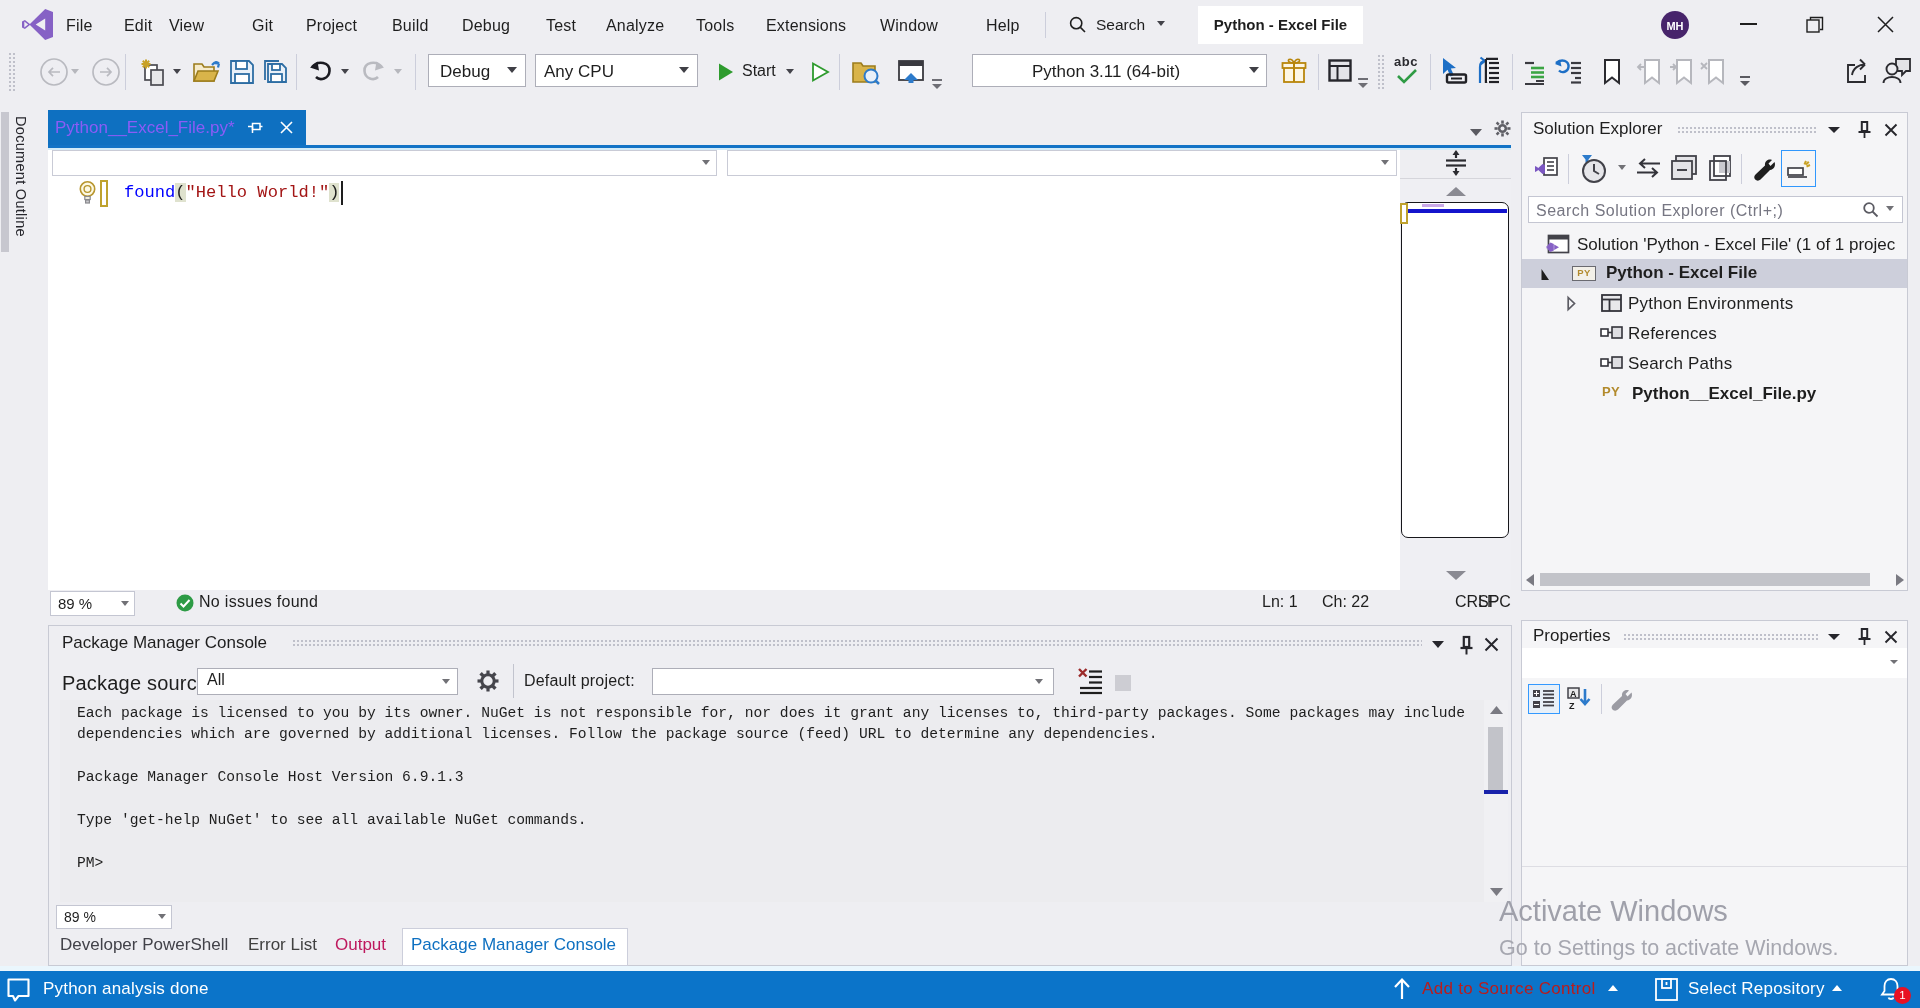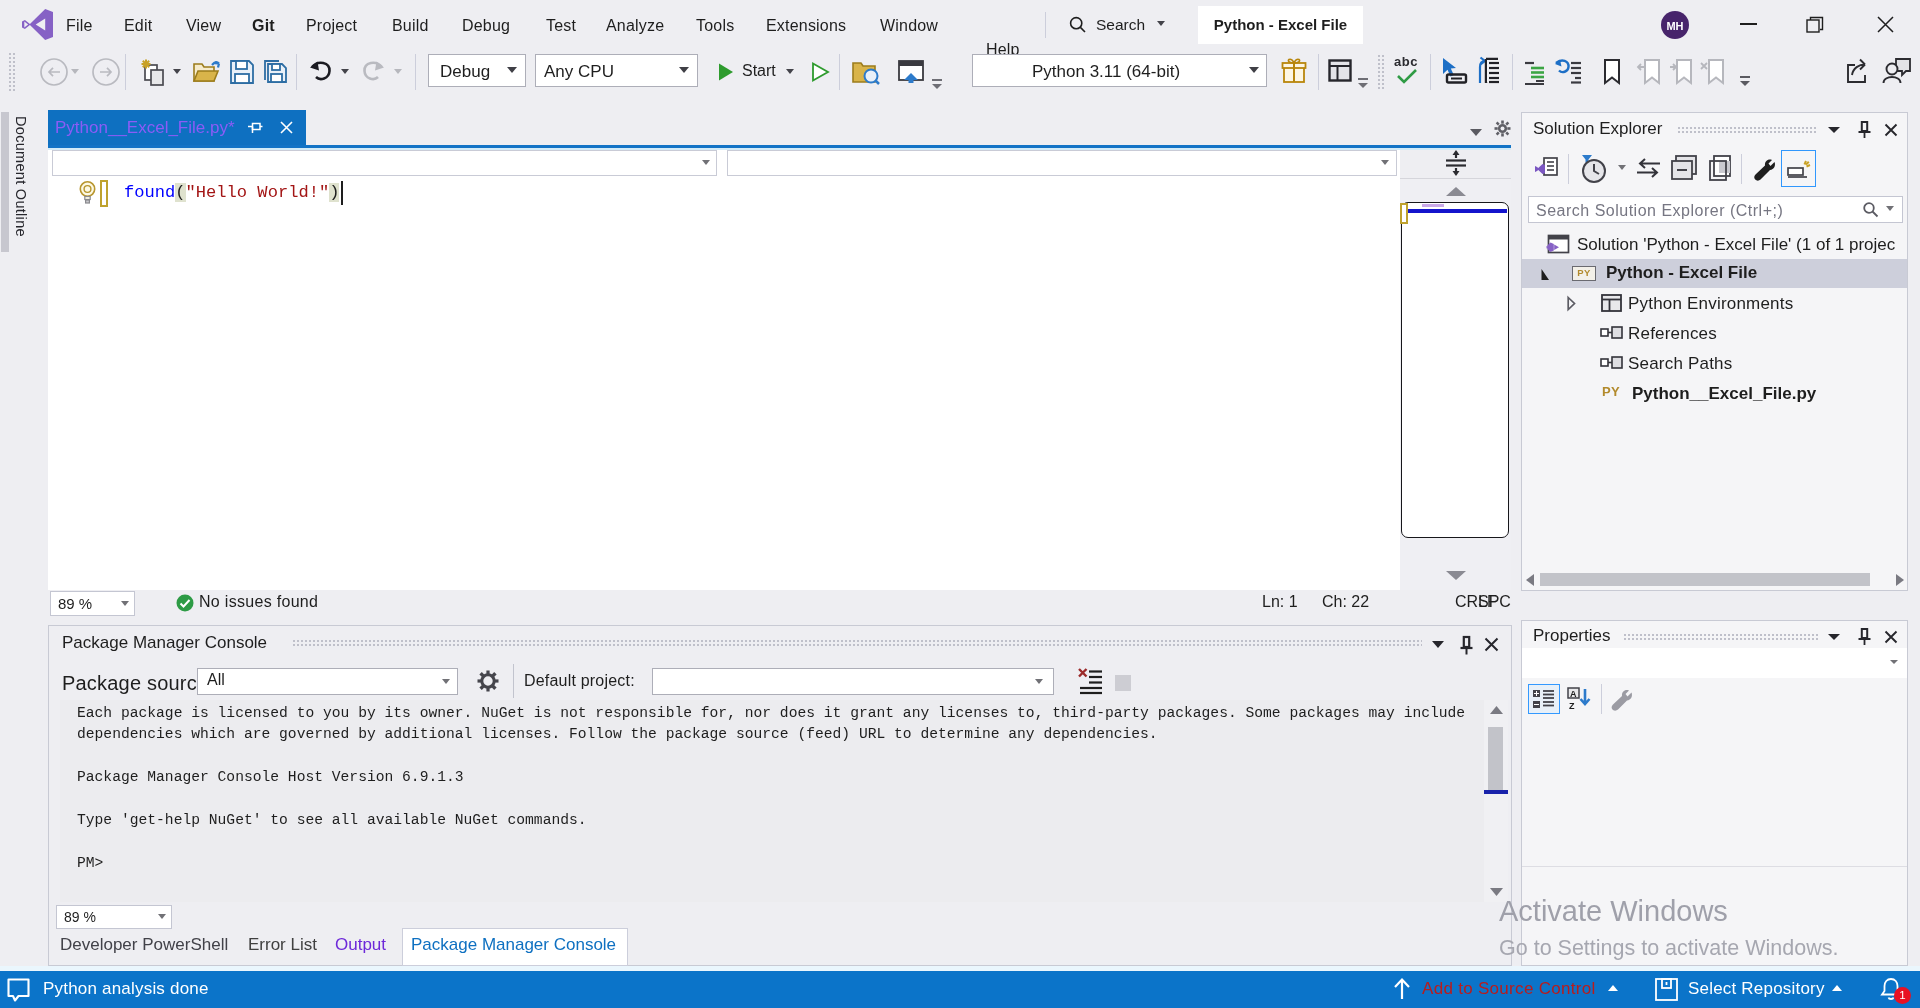--- a/index.html
+++ b/index.html
@@ -16,31 +16,31 @@
 </style></head>
 <body>
 
 <div class="abs" style="left:0;top:0;width:1920px;height:48px;background:#EEEEF2;"></div>
 <svg style="left:22px;top:9px" width="31" height="31" viewBox="0 0 64 64">
   <path fill="#8661C5" fill-rule="evenodd" d="M47.9 0 L64 6.3 V57.7 L47.8 64 L16.4 33.2 L6 41.3 L0 38.3 V25.7 L6 22.7 L16.4 30.8 Z M12.6 32 L4.8 25.9 V38.1 Z M47.9 44.4 V19.6 L28.3 32 Z"></path>
 </svg>
 <div id="menu">
     <div class="abs" style="left:66px;top:17px;font-size:16px;letter-spacing:0.2px;">File</div>
     <div class="abs" style="left:124px;top:17px;font-size:16px;letter-spacing:0.2px;">Edit</div>
-    <div class="abs" style="left:186px;top:17px;font-size:16px;letter-spacing:0.2px;">View</div>
-    <div class="abs" style="left:252px;top:17px;font-size:16px;letter-spacing:0.2px;font-weight:bold;">Git</div>
+    <div class="abs" style="left:169px;top:17px;font-size:16px;letter-spacing:0.2px;">View</div>
+    <div class="abs" style="left:252px;top:17px;font-size:16px;letter-spacing:0.2px;">Git</div>
     <div class="abs" style="left:306px;top:17px;font-size:16px;letter-spacing:0.2px;">Project</div>
     <div class="abs" style="left:392px;top:17px;font-size:16px;letter-spacing:0.2px;">Build</div>
     <div class="abs" style="left:462px;top:17px;font-size:16px;letter-spacing:0.2px;">Debug</div>
     <div class="abs" style="left:546px;top:17px;font-size:16px;letter-spacing:0.2px;">Test</div>
     <div class="abs" style="left:606px;top:17px;font-size:16px;letter-spacing:0.2px;">Analyze</div>
     <div class="abs" style="left:696px;top:17px;font-size:16px;letter-spacing:0.2px;">Tools</div>
     <div class="abs" style="left:766px;top:17px;font-size:16px;letter-spacing:0.2px;">Extensions</div>
     <div class="abs" style="left:880px;top:17px;font-size:16px;letter-spacing:0.2px;">Window</div>
-    <div class="abs" style="left:986px;top:17px;font-size:16px;letter-spacing:0.2px;margin-top:24px;">Help</div>
+    <div class="abs" style="left:986px;top:17px;font-size:16px;letter-spacing:0.2px;">Help</div>
   </div>
 <div class="vline" style="left:1045px;top:12px;height:26px;"></div>
 <svg style="left:1068px;top:15px" width="20" height="20" viewBox="0 0 20 20">
     <circle cx="8.2" cy="8.2" r="5.6" fill="none" stroke="#1E1E1E" stroke-width="1.6"></circle>
     <line x1="12.4" y1="12.4" x2="17" y2="17" stroke="#1E1E1E" stroke-width="1.6"></line>
   </svg>
 <div class="abs" style="left:1096px;top:16px;font-size:15.5px;">Search</div>
 <div class="caret" style="left:1157px;top:21px;border-top-color:#43434a;"></div>
 <div class="abs" style="left:1198px;top:6px;width:165px;height:38px;background:#fff;"></div>
 <div class="abs" style="left:1198px;top:6px;width:165px;height:38px;line-height:38px;text-align:center;font-size:15px;font-weight:700;">Python - Excel File</div>
@@ -375,21 +375,21 @@
 <div class="abs" style="left:1484px;top:790px;width:24px;height:3.5px;background:#1822AA;"></div>
 <svg style="left:1490px;top:888px" width="13" height="8" viewBox="0 0 13 8">
     <path d="M6.5 8 L13 0 L0 0 Z" fill="#7A7A82"></path>
   </svg>
 
 <div class="combo" style="left:56px;top:905px;width:116px;height:24px;border-color:#C4C6D2;"></div>
 <div class="abs" style="left:64px;top:909px;font-size:14px;">89 %</div>
 <div class="caret" style="left:158px;top:914px;"></div>
 <div class="abs" style="left:60px;top:935px;font-size:17px;color:#424249;">Developer PowerShell</div>
 <div class="abs" style="left:248px;top:935px;font-size:17px;color:#404040;">Error List</div>
-<div class="abs" style="left:335px;top:935px;font-size:17px;color:#6d28d9;">Output</div>
+<div class="abs" style="left:335px;top:935px;font-size:17px;color:#be185d;">Output</div>
 <div class="abs" style="left:402px;top:928px;width:226px;height:38px;background:#fff;border:1px solid #CCCEDB;box-sizing:border-box;"></div>
 <div class="abs" style="left:411px;top:935px;font-size:17px;color:#0E70C1;">Package Manager Console</div>
 
 <div class="panel" style="left:1521px;top:112px;width:387px;height:479px;"></div>
 <div class="ptitle" style="left:1533px;top:119px;font-size:17px;">Solution Explorer</div>
 <div class="abs dots" style="left:1677px;top:126px;width:141px;height:8px;"></div>
 <div class="caret" style="left:1828px;top:127px;border-left-width:6px;border-right-width:6px;border-top-width:6.5px;border-top-color:#26262C;"></div>
 <svg style="left:1858px;top:121px" width="13" height="18" viewBox="0 0 13 18">
     <g stroke="#26262C" fill="none">
       <rect x="3.8" y="1" width="5.4" height="9" stroke-width="2"></rect>

